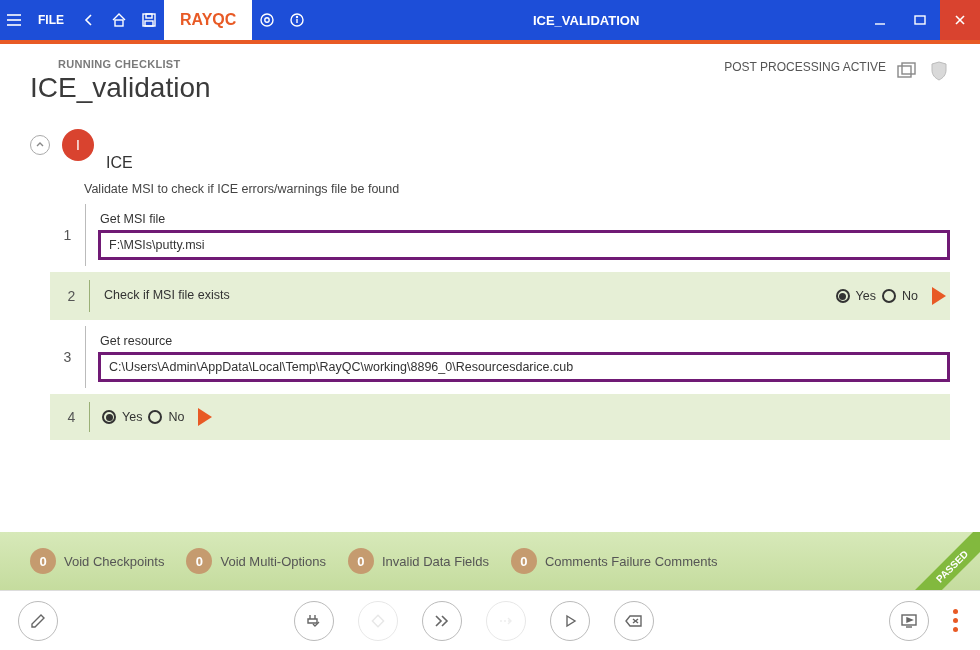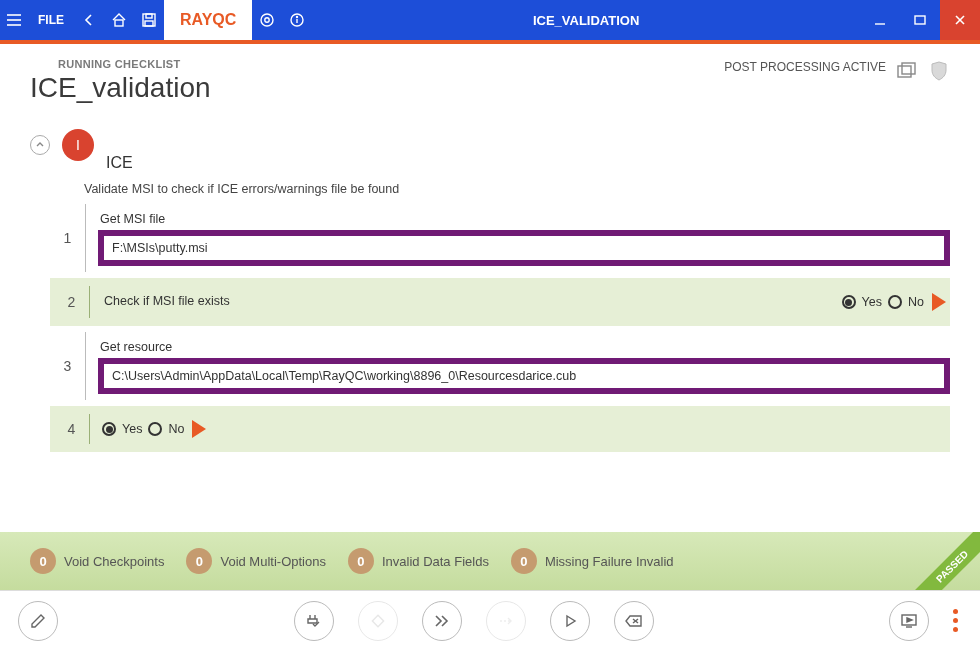--- a/index.html
+++ b/index.html
@@ -37,26 +37,26 @@
   .sec-badge { width:32px; height:32px; background:#d9432f; color:#fff; border-radius:50%; display:flex;align-items:center;justify-content:center; font-size:14px; font-weight:500; }
   .sec-title { font-size:16px; color:#333;margin-top:36px; }
   .sec-desc { margin: 10px 0 8px 54px; font-size:12.5px; color:#444; }
   
   
   .steps { margin-left:20px; }
   .step { display:flex; align-items:stretch; margin-top:6px; }
   .step-num { width:36px; display:flex; align-items:center; justify-content:center; font-size:14px; color:#555; border-right:1px solid #bbb; margin-right:12px; }
   .step-body { flex:1; padding:6px 0; }
   .step-label { font-size:12.5px; color:#333; padding:2px 0 4px 2px; }
-  .step-input { width:100%; border:6px solid #701a75; padding:5px 8px; font-size:12.5px; color:#333; background:#fff; }
+  .step-input { width:100%; border:3px solid #701a75; padding:5px 8px; font-size:12.5px; color:#333; background:#fff; }
   .step.green { background:#e6efd6; padding:8px 4px; }
   .step.green .step-num { border-right:1px solid #9ab076; }
   .step-row { display:flex; align-items:center; }
   .step-row .step-label { flex:1; }
-  .yn { display:flex; align-items:flex-start; gap:6px; font-size:12.5px; margin-right:0; }
+  .yn { display:flex; align-items:flex-start; gap:6px; font-size:12.5px; margin-right:6px; }
   .radio { width:14px; height:14px; border:2px solid #333; border-radius:50%; display:inline-flex;align-items:center;justify-content:center; cursor:pointer; }
   .radio.sel::after { content:""; width:7px; height:7px; background:#333; border-radius:50%; }
   .play-tri { width:0; height:0; border-top:9px solid transparent; border-bottom:9px solid transparent; border-left:14px solid #e85a25; margin-left:8px; cursor:pointer; }
   
   
   .summary { position:absolute; bottom:60px; left:0; right:0; height:58px; background:linear-gradient(180deg,#d7e9b9,#c5dc9e); display:flex; align-items:center; padding:0 30px; gap:22px; overflow:hidden; }
   .sum-item { display:flex; align-items:center; gap:8px; font-size:13px; color:#555; }
   .sum-badge { width:26px; height:26px; background:#c59b6f; color:#fff; border-radius:50%; display:flex;align-items:center;justify-content:center; font-size:13px; font-weight:600; }
   .passed-corner { position:absolute; right:-32px; bottom:14px; width:120px; text-align:center; background:#82b93e; color:#fff; font-size:10px; font-weight:600; padding:4px 0; transform:rotate(-45deg); }
   
@@ -225,21 +225,21 @@
   <div class="sum-item">
     <div class="sum-badge">0</div>
     <span>Void Multi-Options</span>
   </div>
   <div class="sum-item">
     <div class="sum-badge">0</div>
     <span>Invalid Data Fields</span>
   </div>
   <div class="sum-item">
     <div class="sum-badge">0</div>
-    <span>Missing Failure Invalid</span>
+    <span>Comments Failure Comments</span>
   </div>
   <div class="passed-corner">PASSED</div>
 </div>
 
 <div class="bottombar">
   <div class="circ-btn">
     <svg width="18" height="18" viewBox="0 0 18 18" fill="none" stroke="#666" stroke-width="1.4">
         <path d="M3 15 L3 12 L12 3 L15 6 L6 15 Z"></path>
       </svg>
   </div>

